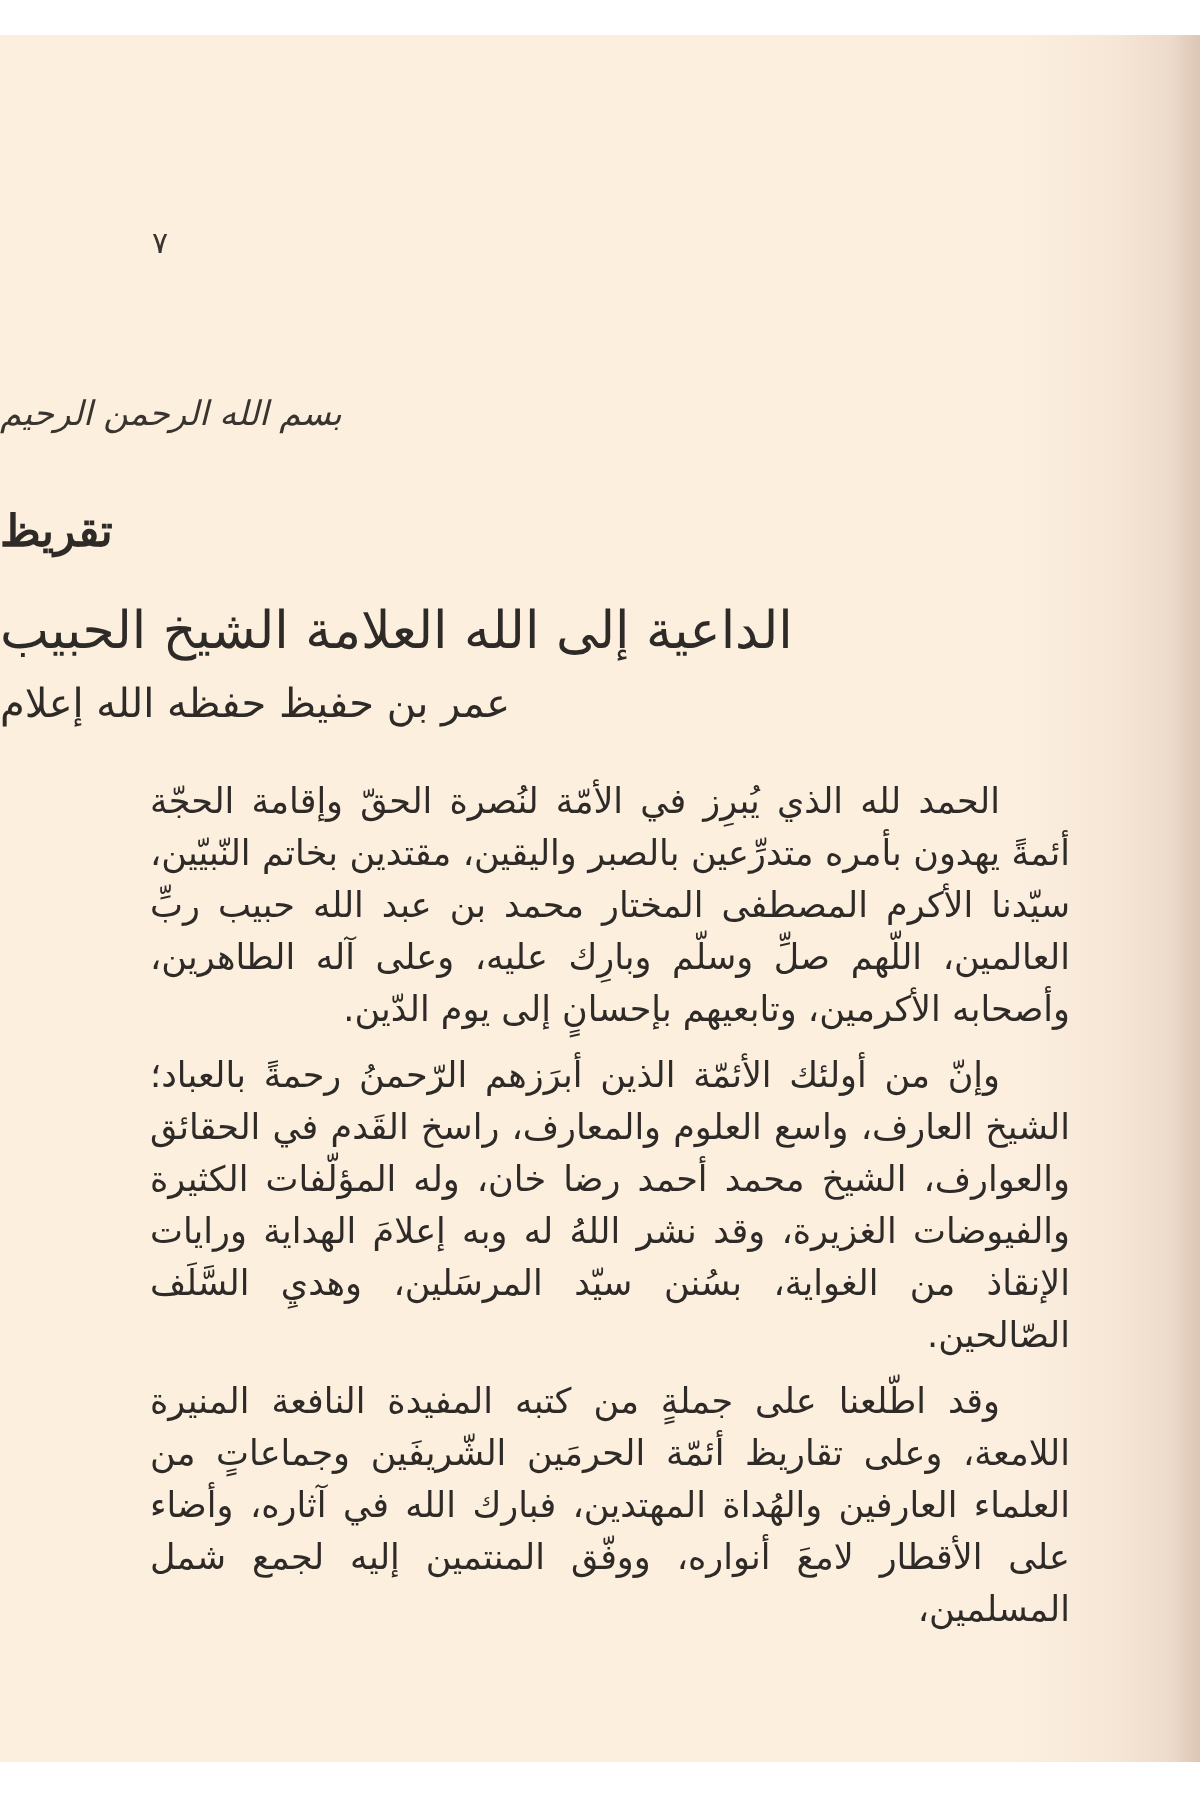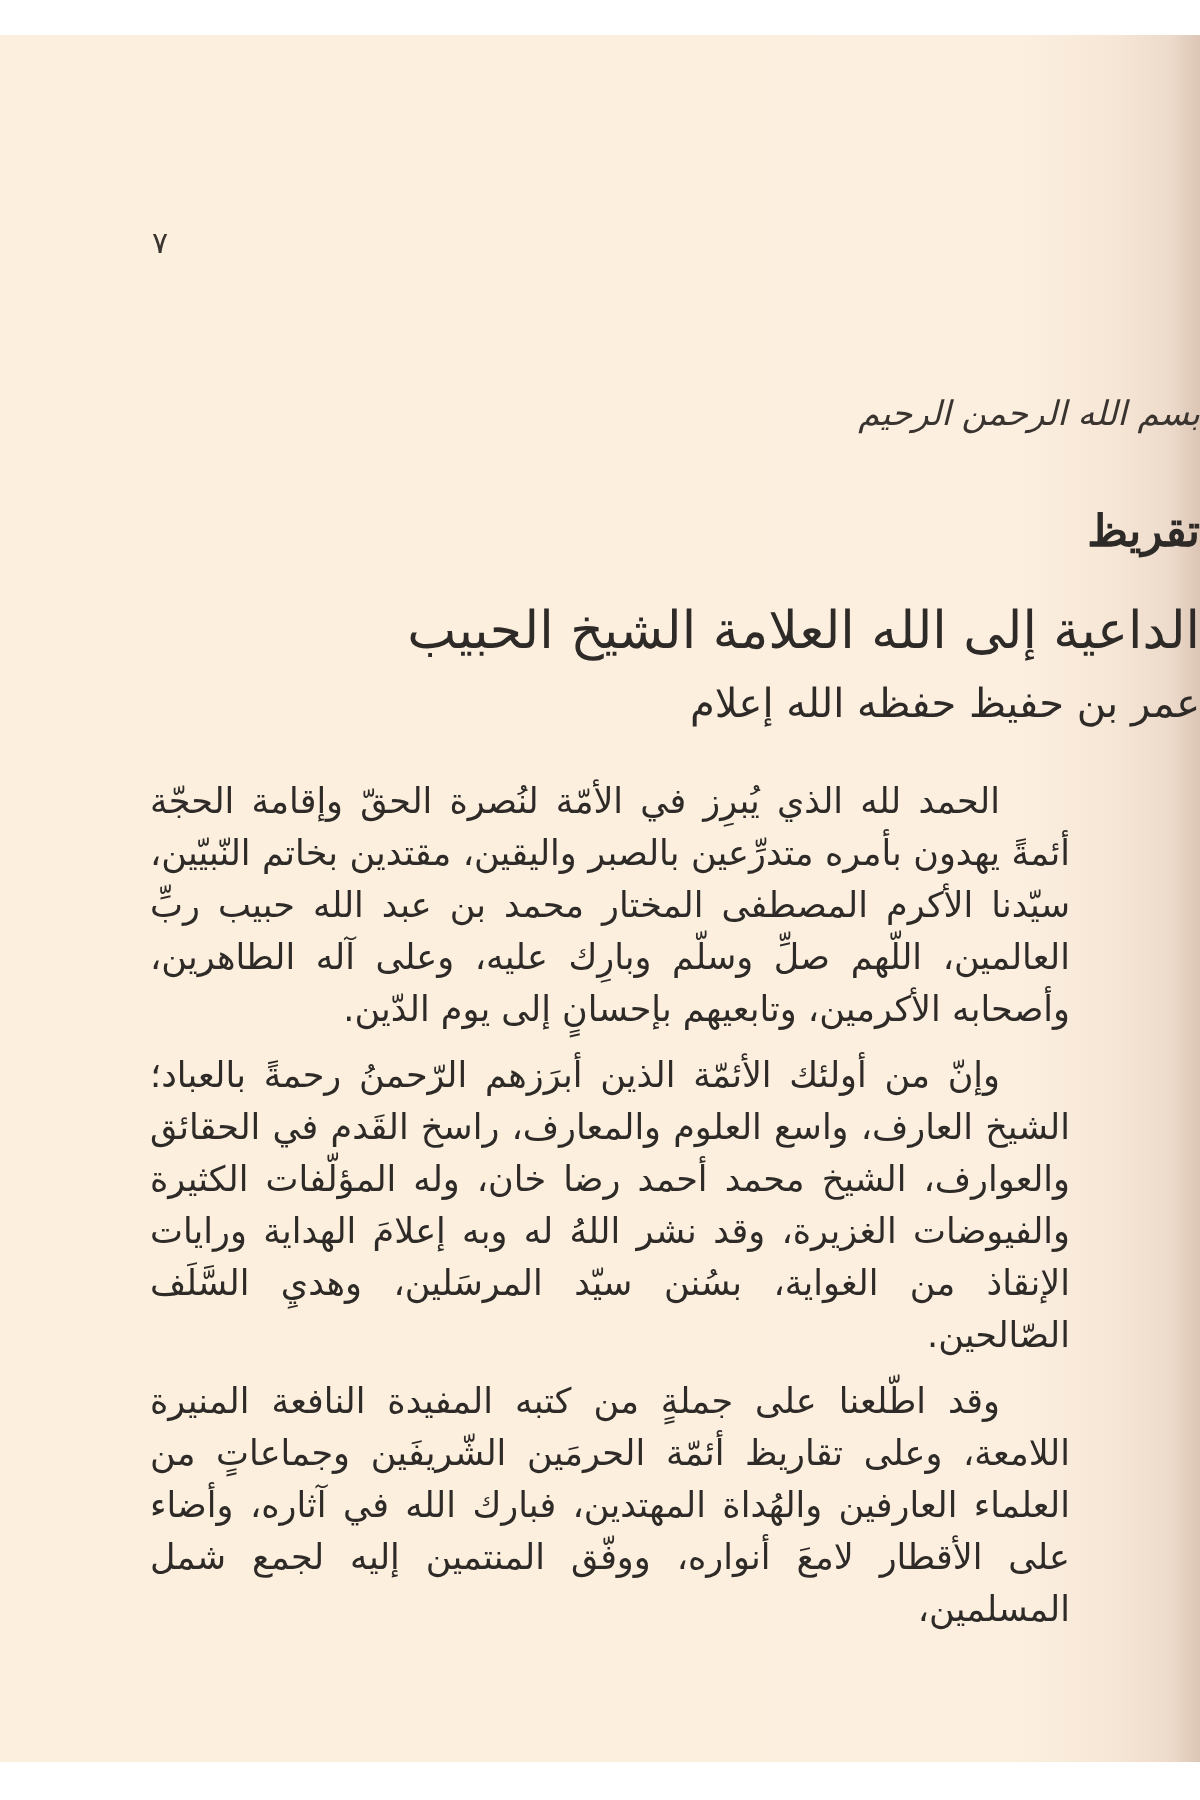--- a/index.html
+++ b/index.html
@@ -33,33 +33,33 @@
       top: 190px;
       font-family: "DejaVu Sans", sans-serif;
       font-size: 30px;
       color: #3a3430;
     }
     .bismillah {
       position: absolute;
       left: 0;
       width: 1200px;
       top: 358px;
-      text-align: right;
+      text-align: left;
       direction: rtl;
       font-family: "DejaVu Serif", serif;
       font-size: 34px;
       color: #3a3430;
       font-style: italic;
       letter-spacing: 1px;
     }
     .heading {
       position: absolute;
       left: 0;
       width: 1200px;
-      text-align: right;
+      text-align: left;
       direction: rtl;
       font-family: "DejaVu Serif", serif;
       color: #2e2a27;
     }
     .heading-title {
       top: 470px;
       font-size: 44px;
       font-weight: bold;
     }
     .heading-sub1 {

